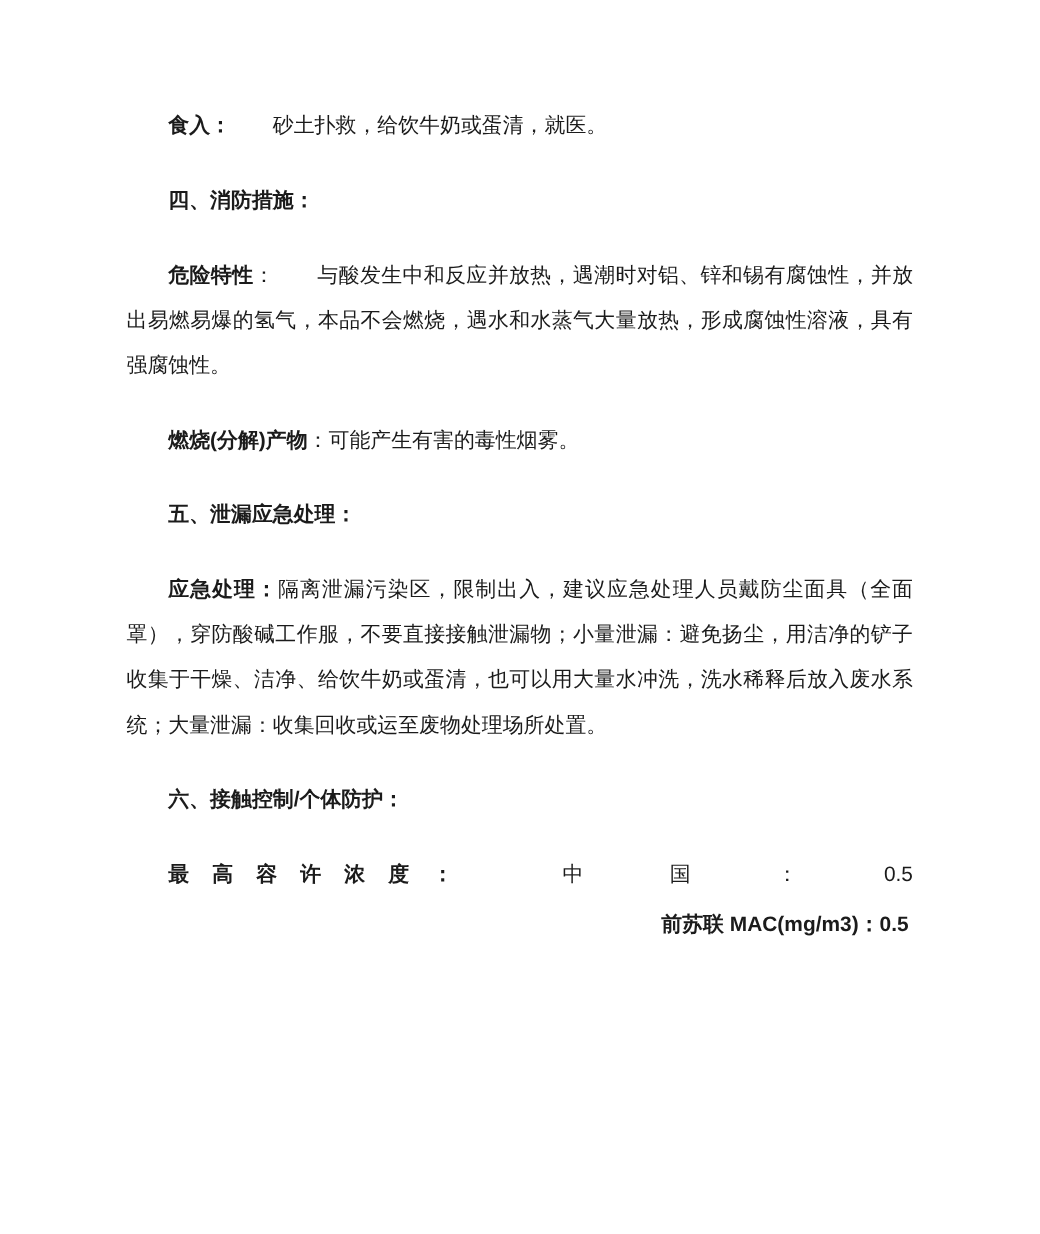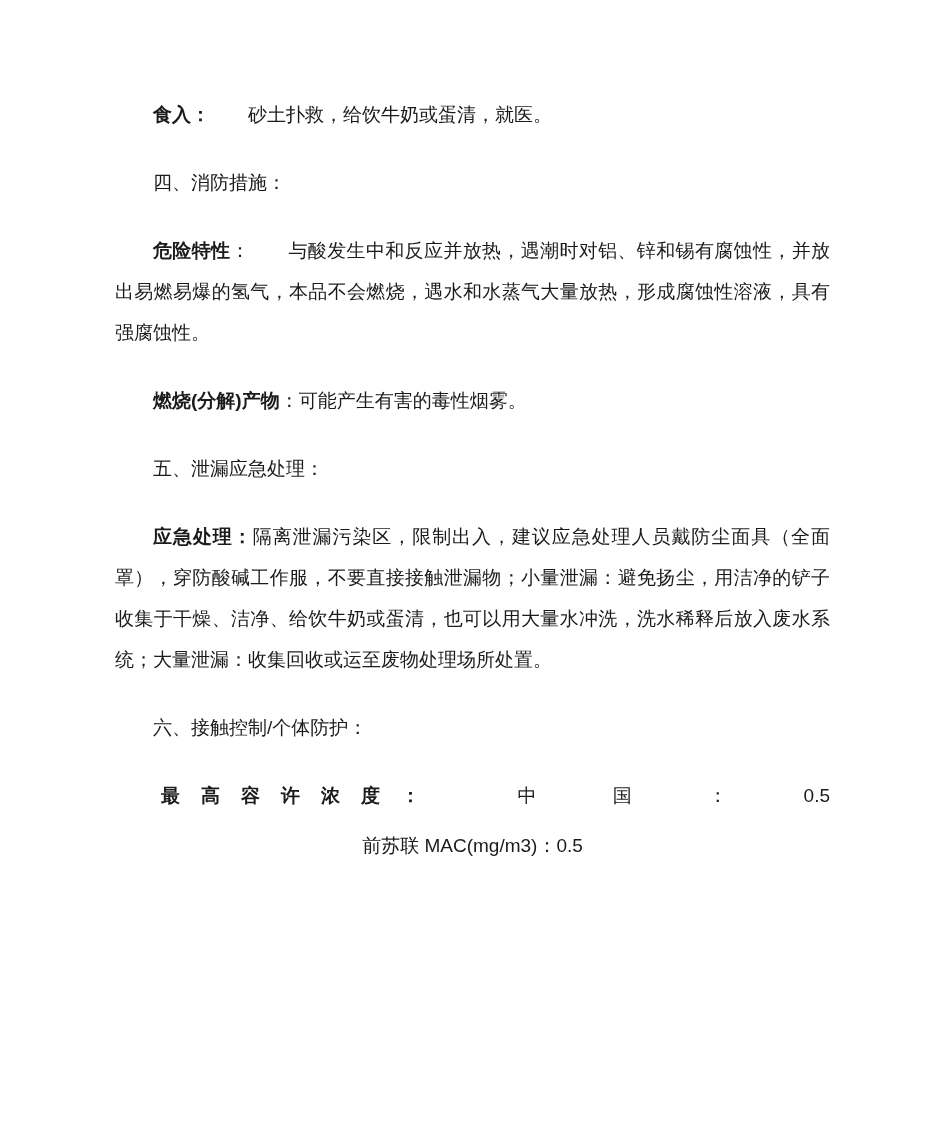--- a/index.html
+++ b/index.html
@@ -17,39 +17,39 @@
   }
   .para {
     margin: 0 0 27px 0;
     text-indent: 38px;
     text-align: justify;
     text-justify: inter-ideograph;
   }
   .heading {
     margin: 0 0 27px 0;
     text-indent: 38px;
-    font-weight: 400;
+    font-weight: 700;
   }
   .b { font-weight: 700; }
   .mac-row {
     display: flex;
     justify-content: space-between;
     align-items: baseline;
     margin: 0 0 0 38px;
   }
   .mac-bold {
     font-weight: 700;
     letter-spacing: 21px;
     white-space: nowrap;
-    margin-left: 8px;
   }
   .plain {
-    margin: 9px;
+    margin: 4px;
     text-indent: 0;
-    text-align: center;
+    text-align: right;
+    font-weight: bold;
   }
 </style>
 </head>
 <body>
 
 <div>
 
 
   <p class="para"><span class="b">食入：</span><span>　　</span><span>砂土扑救，给饮牛奶或蛋清，就医。</span></p>
 

